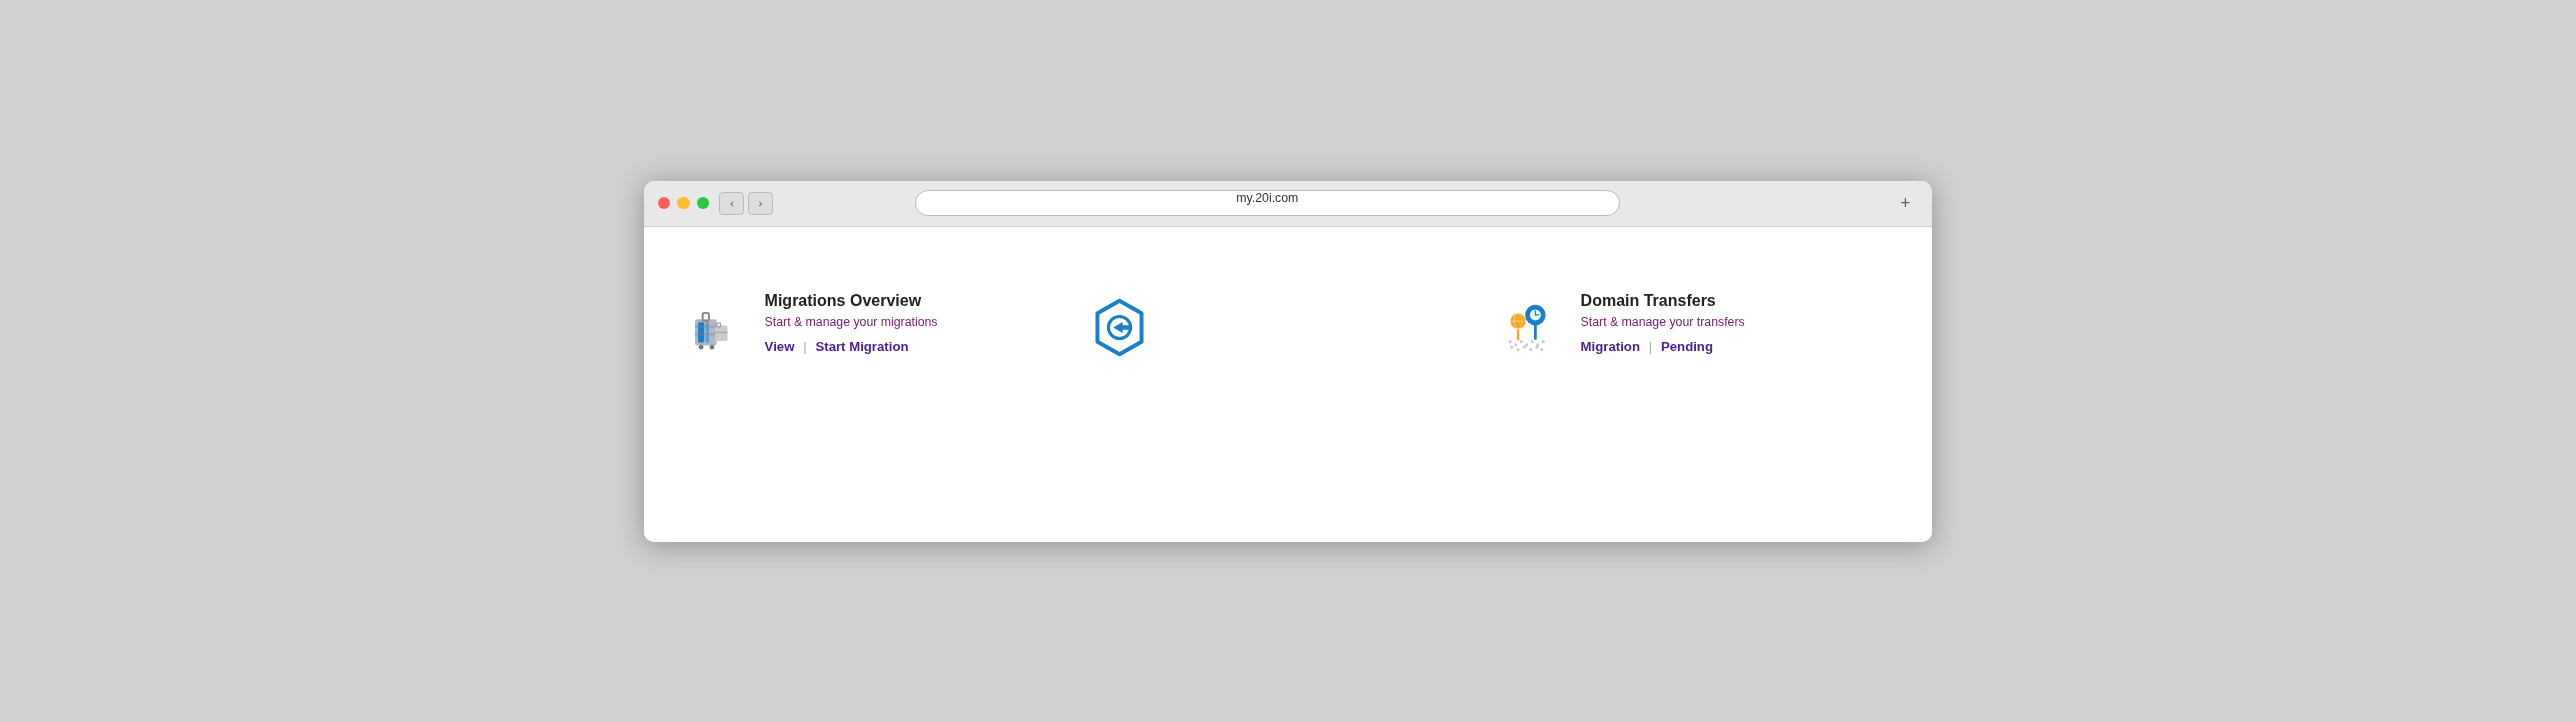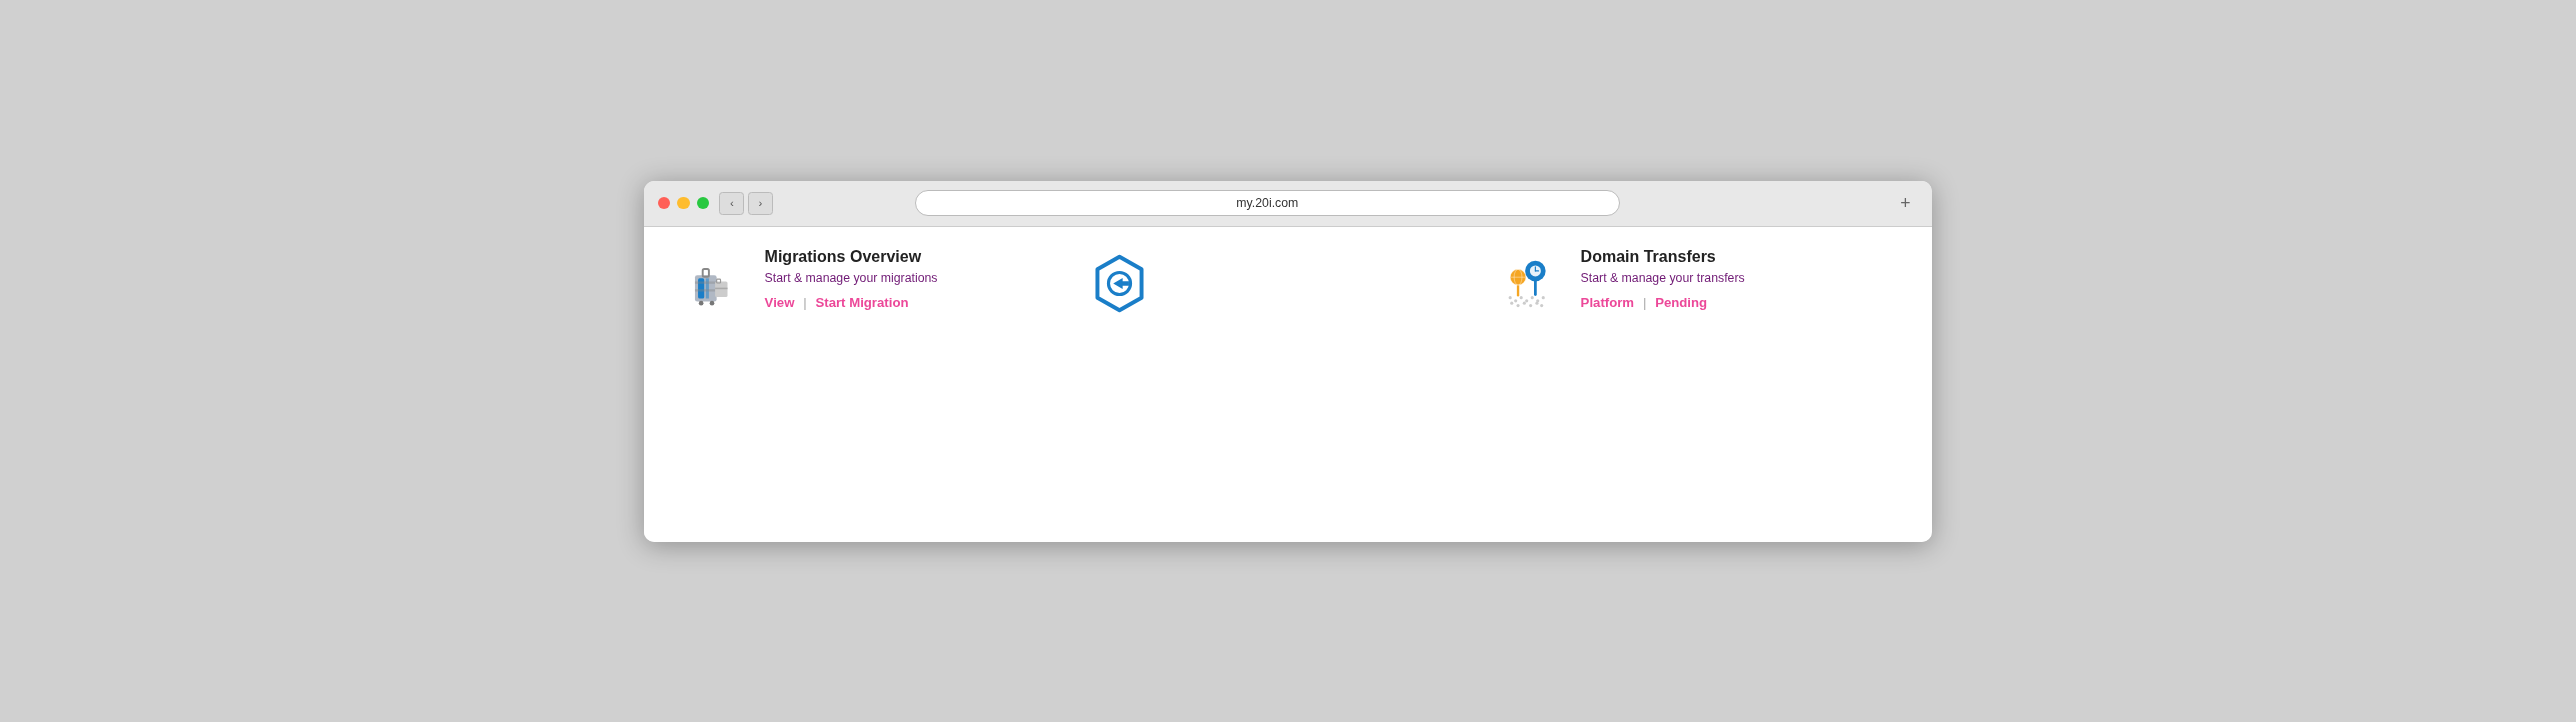--- a/index.html
+++ b/index.html
@@ -72,21 +72,21 @@
     }
 
     .address-bar {
       flex: 1;
       max-width: 705px;
       height: 26.4px;
       background: white;
       border: 0.9px solid #bbb;
       border-radius: 14px;
       display: flex;
-      align-items: center;
+      align-items: flex-start;
       justify-content: center;
       font-size: 12.3px;
       color: #333;
       margin: 0 auto;
     }
 
     .new-tab-btn {
       margin-left: auto;
       width: 25px;
       height: 25px;
@@ -134,20 +134,21 @@
 
     .widget-controls span {
       cursor: pointer;
     }
 
     
     .cards-row {
       display: flex;
       gap: 0;
       align-items: flex-end;
+      margin-top: 44px;
     }
 
     .card {
       display: flex;
       flex-direction: row;
       align-items: flex-start;
       gap: 17.6px;
       flex: 1;
       padding: 0 35px 0 0;
     }
@@ -185,21 +186,21 @@
     }
 
     .card-links {
       display: flex;
       align-items: center;
       gap: 8.8px;
       font-size: 13.2px;
     }
 
     .card-link {
-      color: #ec4899;
+      color: #4c1d95;
       font-weight: 600;
       cursor: pointer;
       text-decoration: none;
     }
 
     .card-separator {
       color: #aaa;
       font-weight: 300;
     }
 
@@ -327,21 +328,21 @@
 
               <circle cx="50" cy="24" r="7" fill="white" opacity="0.9"></circle>
               <line x1="50" y1="24" x2="50" y2="19" stroke="#1a7ec8" stroke-width="1.5" stroke-linecap="round"></line>
               <line x1="50" y1="24" x2="54" y2="24" stroke="#1a7ec8" stroke-width="1.5" stroke-linecap="round"></line>
             </svg>
           </div>
           <div class="card-body">
             <div class="card-title">Domain Transfers</div>
             <div class="card-desc">Start &amp; manage your transfers</div>
             <div class="card-links">
-              <a class="card-link">Platform</a>
+              <a class="card-link">Migration</a>
               <span class="card-separator">|</span>
               <a class="card-link">Pending</a>
             </div>
           </div>
         </div>
 
       </div>
     </div>
   </div>
 </div>

